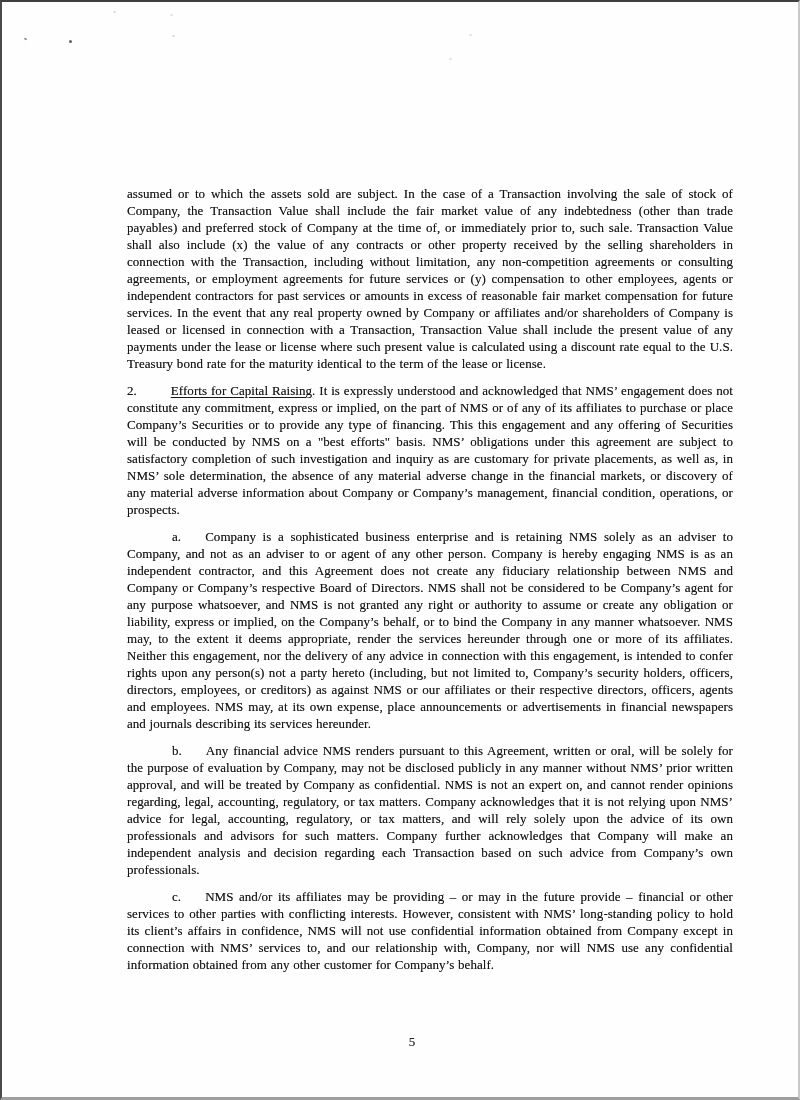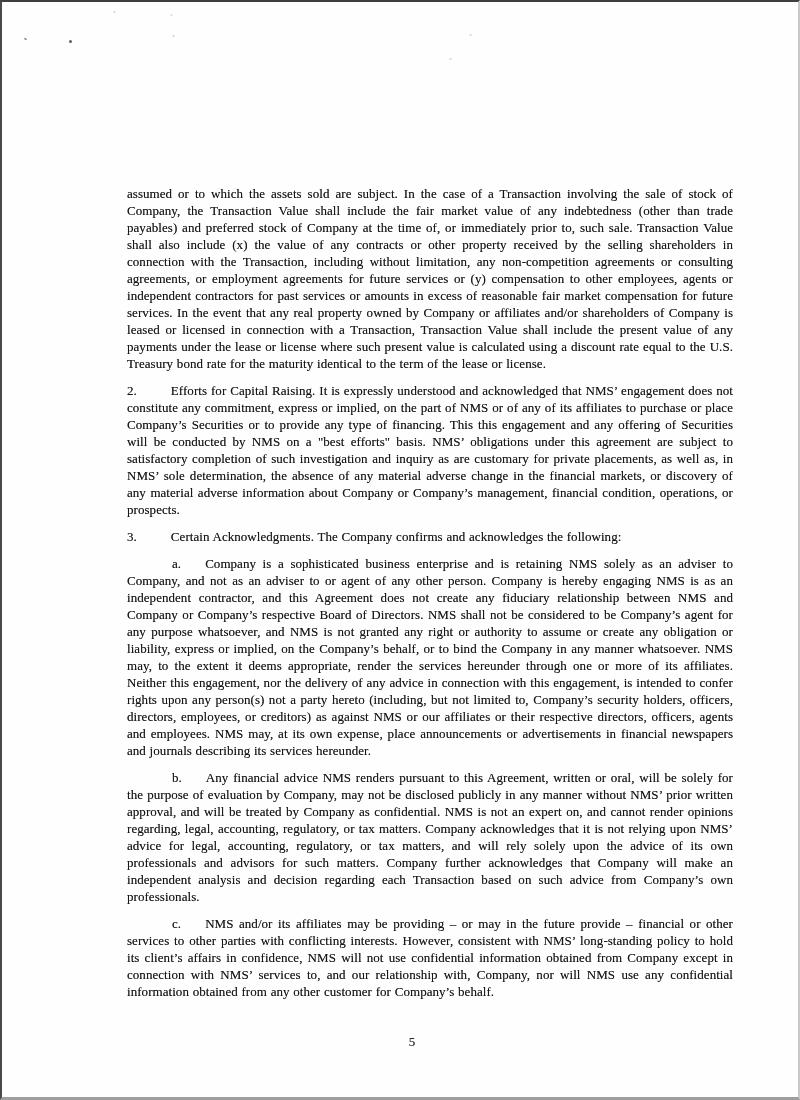--- a/index.html
+++ b/index.html
@@ -31,21 +31,21 @@
     text-align: justify;
     letter-spacing: 0.05px;
     word-spacing: 0.4px;
     text-shadow: 0 0 0.6px rgba(25,25,25,0.55);
     filter: blur(0.22px) contrast(1.04);
   }
   p.para { margin: 0 0 10px 0; }
   p.item { text-indent: 45px; }
   .tab-sect { display: inline-block; width: 34px; }
   .tab-item { display: inline-block; width: 24px; }
-  .uline { text-underline-offset: 2px; }
+  .uline { text-decoration: underline; text-underline-offset: 2px; }
   .pagenum {
     position: absolute;
     left: 107px;
     top: 1032px;
     width: 606px;
     text-align: center;
     font-size: 13px;
     color: #2a2a2a;
     text-shadow: 0 0 0.6px rgba(25,25,25,0.5);
   }
@@ -70,21 +70,20 @@
   <span class="speck s5"></span>
   <span class="speck s6"></span>
   <span class="speck s7"></span>
 
   <div class="content">
 
     <p class="para"><span>assumed or to which the assets sold are subject. In the case of a Transaction involving the sale of stock of Company, the Transaction Value shall include the fair market value of any indebtedness (other than trade payables) and preferred stock of Company at the time of, or immediately prior to, such sale. Transaction Value shall also include (x) the value of any contracts or other property received by the selling shareholders in connection with the Transaction, including without limitation, any non-competition agreements or consulting agreements, or employment agreements for future services or (y) compensation to other employees, agents or independent contractors for past services or amounts in excess of reasonable fair market compensation for future services. In the event that any real property owned by Company or affiliates and/or shareholders of Company is leased or licensed in connection with a Transaction, Transaction Value shall include the present value of any payments under the lease or license where such present value is calculated using a discount rate equal to the U.S. Treasury bond rate for the maturity identical to the term of the lease or license.</span></p>
 
     <p class="para"><span>2.</span><span class="tab-sect"></span><span class="uline">Efforts for Capital Raising</span><span>. It is expressly understood and acknowledged that NMS’ engagement does not constitute any commitment, express or implied, on the part of NMS or of any of its affiliates to purchase or place Company’s Securities or to provide any type of financing. This this engagement and any offering of Securities will be conducted by NMS on a "best efforts" basis. NMS’ obligations under this agreement are subject to satisfactory completion of such investigation and inquiry as are customary for private placements, as well as, in NMS’ sole determination, the absence of any material adverse change in the financial markets, or discovery of any material adverse information about Company or Company’s management, financial condition, operations, or prospects.</span></p>
 
-    <p class="para"><span>3.</span><span class="tab-sect"></span><span class="uline">Certain Acknowledgments</span><span>. The Company confirms and acknowledges the following:</span></p>
 
     <p class="para item"><span>a.</span><span class="tab-item"></span><span>Company is a sophisticated business enterprise and is retaining NMS solely as an adviser to Company, and not as an adviser to or agent of any other person. Company is hereby engaging NMS is as an independent contractor, and this Agreement does not create any fiduciary relationship between NMS and Company or Company’s respective Board of Directors. NMS shall not be considered to be Company’s agent for any purpose whatsoever, and NMS is not granted any right or authority to assume or create any obligation or liability, express or implied, on the Company’s behalf, or to bind the Company in any manner whatsoever. NMS may, to the extent it deems appropriate, render the services hereunder through one or more of its affiliates. Neither this engagement, nor the delivery of any advice in connection with this engagement, is intended to confer rights upon any person(s) not a party hereto (including, but not limited to, Company’s security holders, officers, directors, employees, or creditors) as against NMS or our affiliates or their respective directors, officers, agents and employees. NMS may, at its own expense, place announcements or advertisements in financial newspapers and journals describing its services hereunder.</span></p>
 
     <p class="para item"><span>b.</span><span class="tab-item"></span><span>Any financial advice NMS renders pursuant to this Agreement, written or oral, will be solely for the purpose of evaluation by Company, may not be disclosed publicly in any manner without NMS’ prior written approval, and will be treated by Company as confidential. NMS is not an expert on, and cannot render opinions regarding, legal, accounting, regulatory, or tax matters. Company acknowledges that it is not relying upon NMS’ advice for legal, accounting, regulatory, or tax matters, and will rely solely upon the advice of its own professionals and advisors for such matters. Company further acknowledges that Company will make an independent analysis and decision regarding each Transaction based on such advice from Company’s own professionals.</span></p>
 
     <p class="para item"><span>c.</span><span class="tab-item"></span><span>NMS and/or its affiliates may be providing – or may in the future provide – financial or other services to other parties with conflicting interests. However, consistent with NMS’ long-standing policy to hold its client’s affairs in confidence, NMS will not use confidential information obtained from Company except in connection with NMS’ services to, and our relationship with, Company, nor will NMS use any confidential information obtained from any other customer for Company’s behalf.</span></p>
 
   </div>
 
   <div class="pagenum">5</div>

